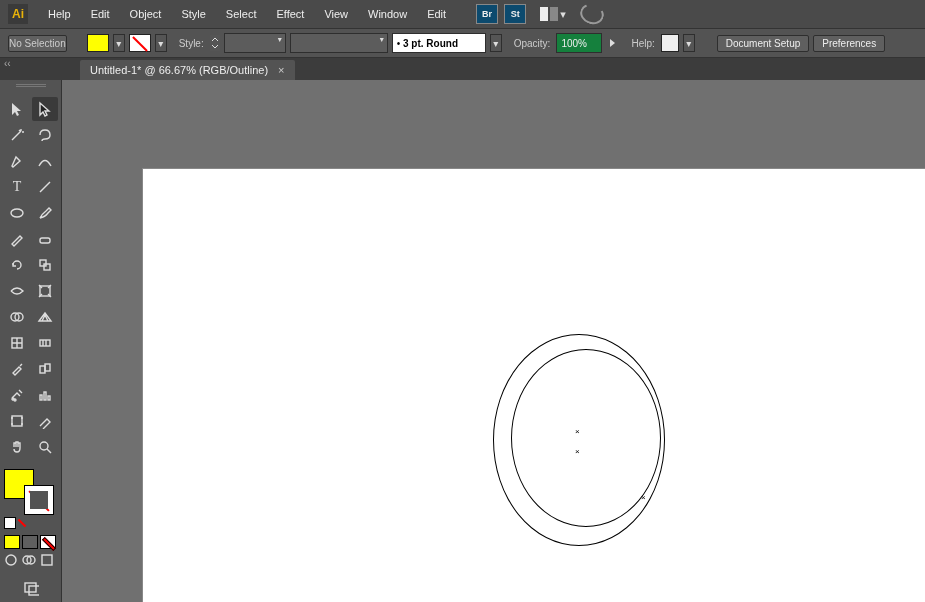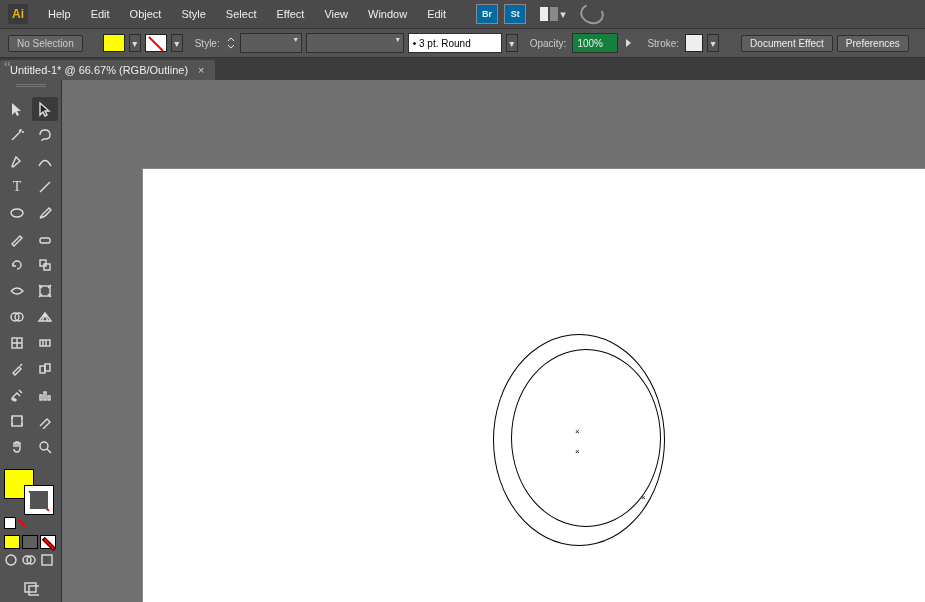--- a/index.html
+++ b/index.html
@@ -1,39 +1,39 @@
 <!DOCTYPE html>
 <html><head>
 <meta charset="utf-8">
 <style>
   html,body{margin:0;padding:0;background:#4a4a4a;font-family:"Segoe UI",Tahoma,sans-serif;font-size:11px;color:#ddd;width:925px;height:602px;overflow:hidden;}
   
   .menubar{height:28px;background:#4a4a4a;display:flex;align-items:center;padding:0 8px;border-bottom:1px solid #333;}
   .ai-logo{width:20px;height:20px;background:#3a3a3a;display:flex;align-items:center;justify-content:center;font-weight:bold;color:#eab308;margin-right:10px;font-size:12px;}
   .menubar .mitem{padding:4px 10px;cursor:pointer;color:#eee;}
   .menubar .spacer{flex:0 0 14px;}
-  .rbadge{width:20px;height:18px;background:#0369a1;display:flex;align-items:center;justify-content:center;font-size:9px;font-weight:bold;margin-left:6px;color:#eee;border:1px solid #888;}
+  .rbadge{width:20px;height:18px;background:#0c4a6e;display:flex;align-items:center;justify-content:center;font-size:9px;font-weight:bold;margin-left:6px;color:#eee;border:1px solid #888;}
   .ws{width:18px;height:14px;margin-left:14px;display:flex;}
   .ws span{flex:1;background:#eee;margin-right:2px;}
   .ws span:last-child{background:#888;margin-right:0;}
   .sync{width:20px;height:16px;margin-left:14px;border-radius:50%;border:2px solid #9a9a9a;border-top-color:transparent;transform:rotate(20deg);} 
   
   .ctrlbar{height:28px;background:#535353;display:flex;align-items:center;padding:0 8px;border-bottom:1px solid #333;gap:4px;font-size:10px;color:#ccc;}
-  .nosel{background:#606060;border:1px solid #2e2e2e;border-radius:2px;padding:2px 8px;color:#ccc;text-align:center;}
+  .nosel{background:#606060;border:1px solid #2e2e2e;border-radius:2px;padding:2px 0;color:#ccc;text-align:center;}
   .sw{width:20px;height:16px;border:1px solid #222;}
   .chev{width:10px;height:16px;display:flex;align-items:center;justify-content:center;color:#ddd;border:1px solid #2e2e2e;background:#555;}
   .drop{width:60px;height:18px;border:1px solid #2e2e2e;background:#5c5c5c;position:relative;}
   .drop::after{content:"▾";position:absolute;right:3px;top:1px;font-size:8px;color:#ddd;}
   .wide{width:96px;}
   .field{height:18px;border:1px solid #2e2e2e;background:#fff;color:#000;padding:0 4px;display:flex;align-items:center;}
   .lbl{margin:0 2px 0 8px;}
   .btn{border:1px solid #2e2e2e;background:#5f5f5f;padding:2px 8px;border-radius:2px;color:#eee;cursor:pointer;}
   .tri{width:0;height:0;border-top:4px solid transparent;border-bottom:4px solid transparent;border-left:5px solid #ddd;margin:0 4px;}
   
-  .tabstrip{height:22px;background:#3c3c3c;display:flex;align-items:flex-end;}
+  .tabstrip{height:22px;background:#3c3c3c;display:flex;align-items:flex-end;padding-left:80px;}
   .collapse{position:absolute;left:4px;top:58px;color:#aaa;font-size:10px;}
   .tab{background:#535353;height:20px;display:flex;align-items:center;padding:0 10px;color:#eee;border-top-left-radius:2px;border-top-right-radius:2px;}
   .tab .x{margin-left:10px;font-size:11px;color:#ccc;cursor:pointer;}
   
   .main{display:flex;height:calc(602px - 28px - 28px - 22px);}
   .tools{width:62px;background:#535353;border-right:1px solid #333;padding:4px;box-sizing:border-box;position:relative;}
   .toolgrid{display:grid;grid-template-columns:26px 26px;grid-auto-rows:24px;gap:2px;margin-top:4px;}
   .tool{display:flex;align-items:center;justify-content:center;cursor:pointer;border-radius:2px;color:#ddd;}
   .tool.sel{background:#3a3a3a;}
   .tool svg{width:16px;height:16px;stroke:#ddd;fill:none;stroke-width:1.4;}
@@ -87,33 +87,33 @@
   <div class="chev">▾</div>
   <span class="lbl">Style:</span>
   <div class="chev" style="border:0;">
     <svg width="8" height="12">
         <path d="M1 4 L4 1 L7 4 M1 8 L4 11 L7 8" stroke="#ddd" fill="none"></path>
       </svg>
   </div>
   <div class="drop"></div>
   <div class="drop wide"></div>
   <div class="field" style="width:84px;">
-    <span style="color:#000;">•</span>&nbsp;<span style="color:#000;">3 pt. Round</span>
+    <span style="color:#000;">•</span>&nbsp;<span style="color:#000;font-weight:bold;">3 pt. Round</span>
   </div>
   <div class="chev">▾</div>
   <span class="lbl">Opacity:</span>
   <div class="field" style="width:36px;background:#15803d;border-color:#2e2e2e;">
       <span style="color:#eee">100%</span>
     </div>
   <div class="tri"></div>
-  <span class="lbl">Stroke:</span>
+  <span class="lbl">Help:</span>
   <div class="sw" style="background:#eee;width:16px;height:16px;"></div>
   <div class="chev">▾</div>
   <div style="flex:0 0 14px;"></div>
-  <div class="btn">Document Effect</div>
+  <div class="btn">Document Setup</div>
   <div class="btn">Preferences</div>
 </div>
 
 <div class="collapse">‹‹</div>
 <div class="tabstrip">
   <div class="tab">
     <span>Untitled-1* @ 66.67% (RGB/Outline)</span>
     <span class="x">×</span>
   </div>
 </div>

